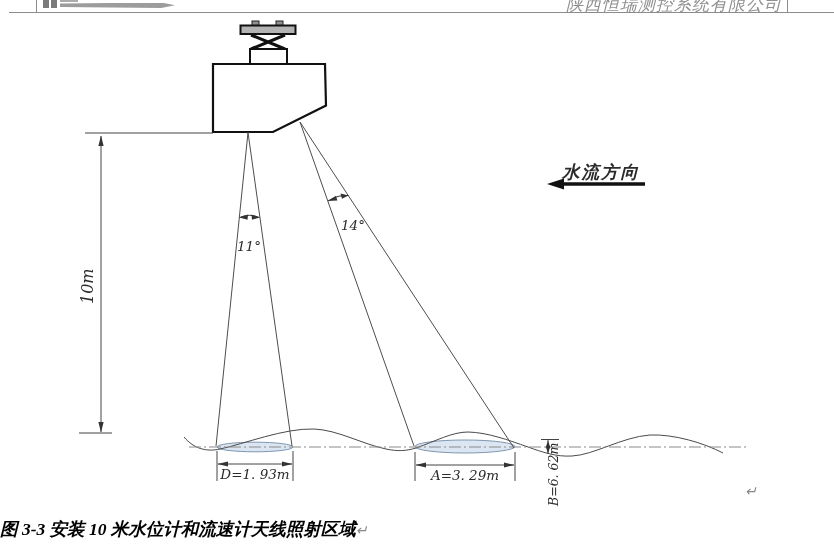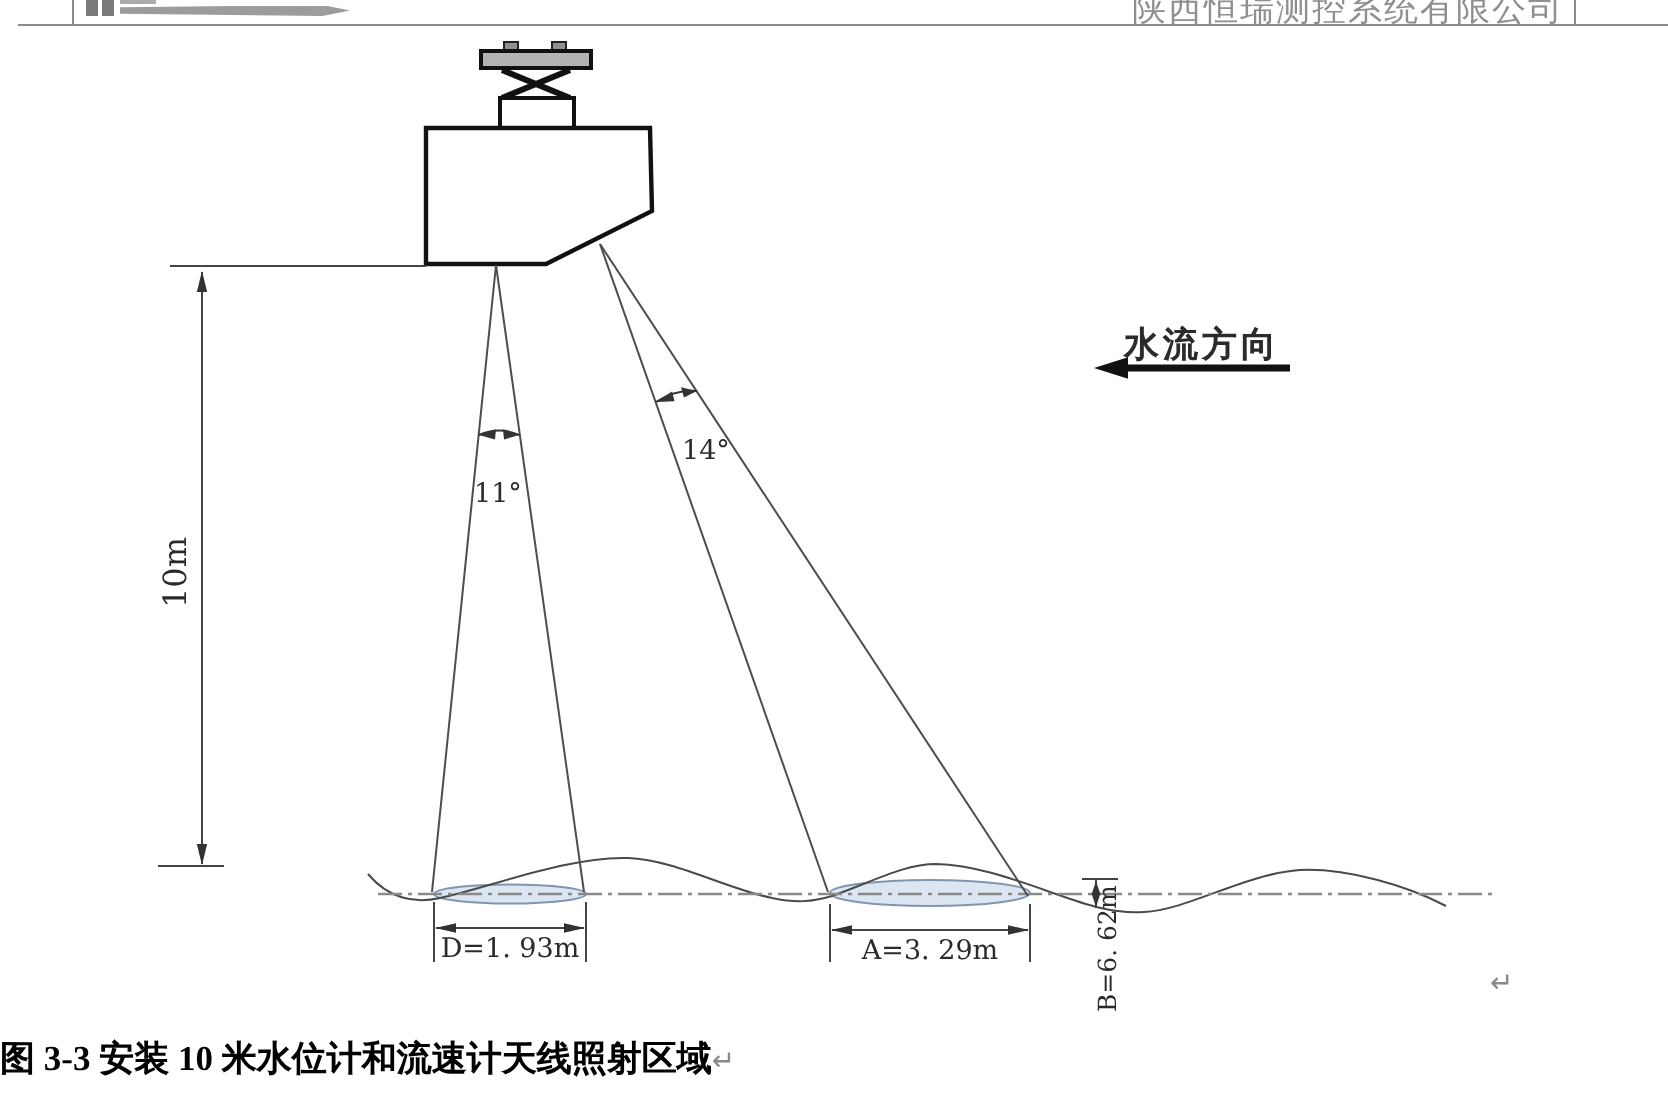--- a/index.html
+++ b/index.html
@@ -1,17 +1,17 @@
 <!DOCTYPE html>
 <html><head>
 <meta charset="utf-8">
 <style>
   html,body{margin:0;padding:0;background:#ffffff;}
   #page{position:relative;width:834px;height:555px;background:#ffffff;overflow:hidden;
-        font-family:"Liberation Sans",sans-serif;}
+        font-family:"Liberation Sans",sans-serif;font-style:italic;}
   
   #hdr-rule{position:absolute;left:9px;top:12px;width:825px;height:1px;background:#8c8c8c;}
   #hdr-tick-left{position:absolute;left:36px;top:0;width:1px;height:13px;background:#8c8c8c;}
   #hdr-tick-right{position:absolute;left:787px;top:0;width:1px;height:12px;background:#8c8c8c;}
   #hdr-logo-sq1{position:absolute;left:43px;top:0;width:6px;height:8px;background:#7a7a7a;}
   #hdr-logo-sq2{position:absolute;left:51px;top:0;width:6px;height:8px;background:#7a7a7a;}
   #hdr-logo-bar{position:absolute;left:60px;top:2.5px;width:115px;height:5.5px;background:#9c9c9c;
         clip-path:polygon(0 20%,88% 0%,100% 50%,88% 100%,0 80%);}
   #hdr-logo-bar2{position:absolute;left:60px;top:0;width:18px;height:2px;background:#ababab;}
   #company{position:absolute;left:566px;top:-7px;width:230px;height:19px;overflow:hidden;

